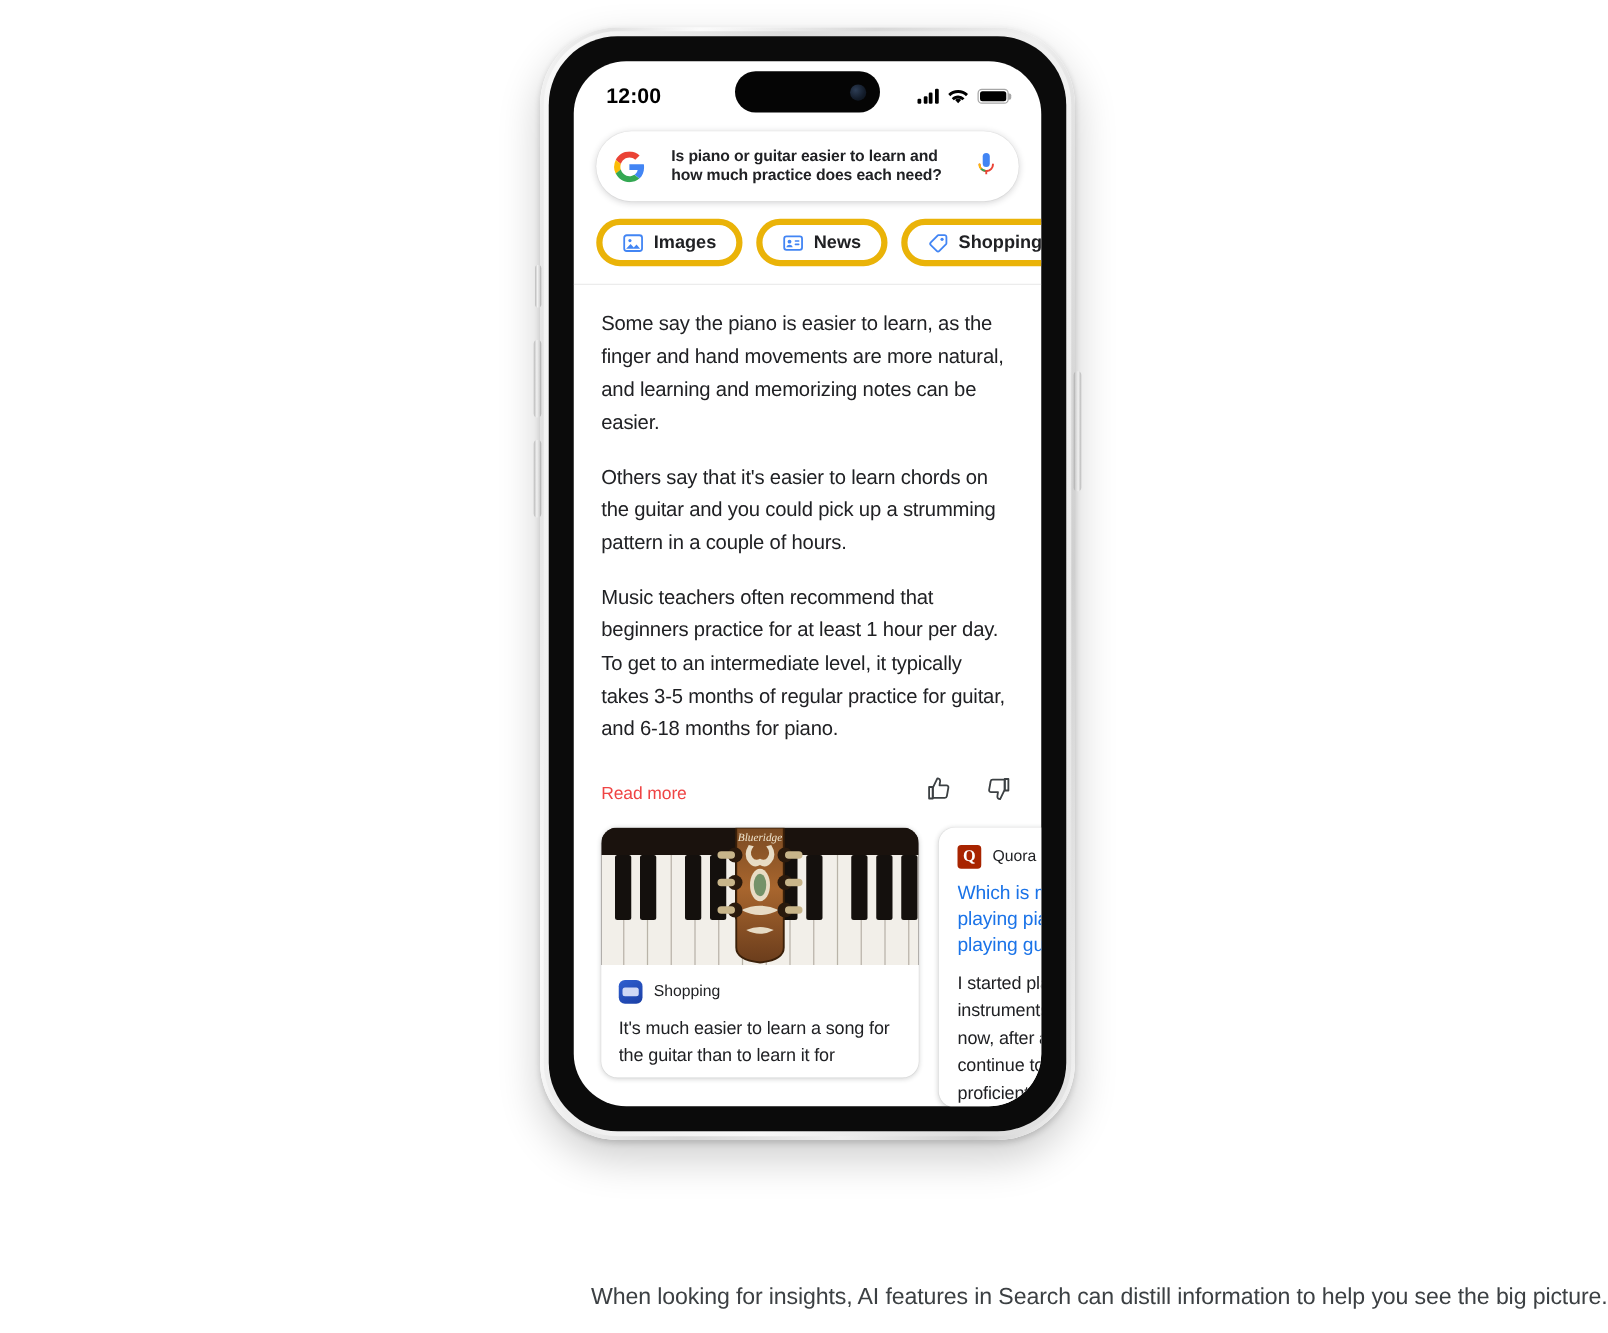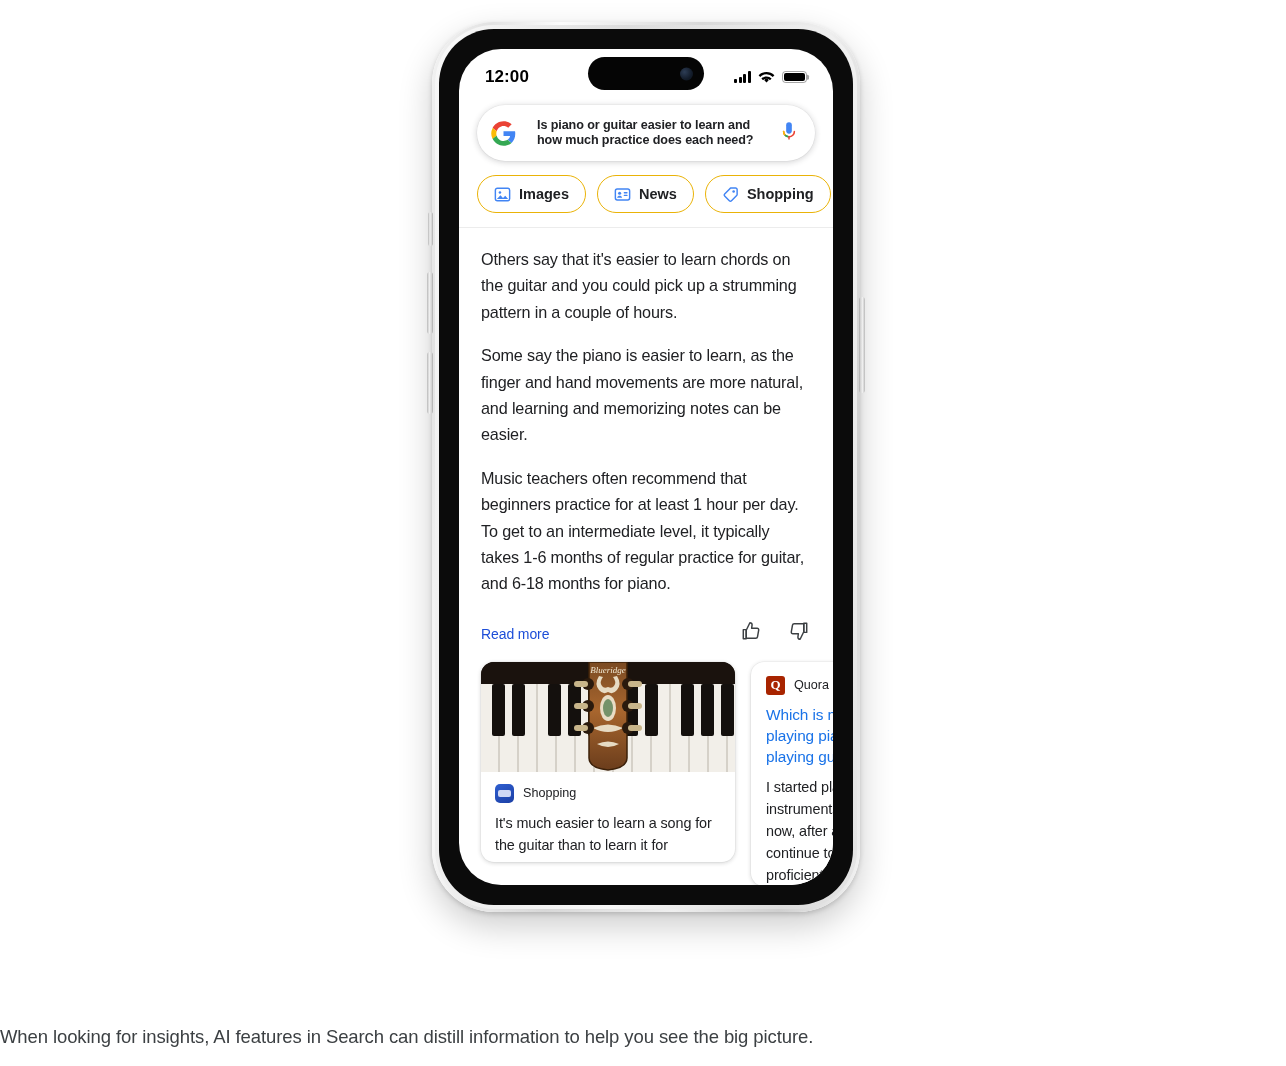--- a/index.html
+++ b/index.html
@@ -162,21 +162,21 @@
     padding: 14px 0 14px 18px;
     overflow: hidden;
   }
   .chip {
     display: flex;
     align-items: center;
     gap: 8px;
     flex: 0 0 auto;
     height: 38px;
     padding: 0 16px;
-    border: 1px solid #eab308;
+    border: 5px solid #eab308;
     border-radius: 19px;
     background: #fff;
     font-size: 14.5px;
     font-weight: 600;
     color: #202124;
     white-space: nowrap;
   }
   .chip svg { flex: 0 0 17px; }
 
   .divider-line {
@@ -201,21 +201,21 @@
   .feedback-row {
     display: flex;
     justify-content: flex-end;
     gap: 24px;
     padding: 6px 24px 0 0;
   }
   .feedback-row svg { display: block; }
 
   .readmore {
     font-size: 14px;
-    color: #1d4ed8;
+    color: #ef4444;
     padding: 0 22px;
     margin-top: -16px;
     letter-spacing: -.1px;
   }
 
   
   .cards {
     display: flex;
     gap: 16px;
     padding: 20px 0 0 22px;
@@ -276,21 +276,21 @@
   }
   .card-b .card-title { margin-top: 9px; }
   .nowrap-clip { white-space: nowrap; overflow: hidden; }
 
   
   .caption {
     position: absolute;
     left: 0;
     top: 1026px;
     width: 1286px;
-    text-align: left;
+    text-align: right;
     font-size: 18.5px;
     color: #3c4043;
     letter-spacing: -.1px;
   }
 </style>
 </head>
 <body>
 
 <div id="stage">
 
@@ -378,23 +378,23 @@
               <circle cx="13.7" cy="6.4" r="1.5" fill="#4285F4"></circle>
             </svg>
             <span>Shopping</span>
           </div>
 
         </div>
 
         <div class="divider-line"></div>
 
         <div class="answer">
+          <p>Some say the piano is easier to learn, as the finger and hand movements are more natural, and learning and memorizing notes can be easier.</p>
           <p>Others say that it's easier to learn chords on the guitar and you could pick up a strumming pattern in a couple of hours.</p>
-          <p>Some say the piano is easier to learn, as the finger and hand movements are more natural, and learning and memorizing notes can be easier.</p>
-          <p>Music teachers often recommend that beginners practice for at least 1 hour per day. To get to an intermediate level, it typically takes 1-6 months of regular practice for guitar, and 6-18 months for piano.</p>
+          <p>Music teachers often recommend that beginners practice for at least 1 hour per day. To get to an intermediate level, it typically takes 3-5 months of regular practice for guitar, and 6-18 months for piano.</p>
         </div>
 
         <div class="feedback-row">
           <svg width="22" height="22" viewBox="0 0 24 24">
             <path d="M2.5 10.5h3.2v10H2.5z" fill="none" stroke="#3c4043" stroke-width="1.6" stroke-linejoin="round"></path>
             <path d="M5.7 11.2l4-8.2c1.6 0 2.5 1 2.4 2.4l-.5 3.6h6c1.1 0 1.9.9 1.7 2l-1.3 7.5c-.15.9-.9 1.5-1.8 1.5H5.7z" fill="none" stroke="#3c4043" stroke-width="1.6" stroke-linejoin="round"></path>
           </svg>
           <svg width="22" height="22" viewBox="0 0 24 24">
             <path d="M21.5 13.5h-3.2v-10h3.2z" fill="none" stroke="#3c4043" stroke-width="1.6" stroke-linejoin="round"></path>
             <path d="M18.3 12.8l-4 8.2c-1.6 0-2.5-1-2.4-2.4l.5-3.6h-6c-1.1 0-1.9-.9-1.7-2l1.3-7.5c.15-.9.9-1.5 1.8-1.5h10.5z" fill="none" stroke="#3c4043" stroke-width="1.6" stroke-linejoin="round"></path>

